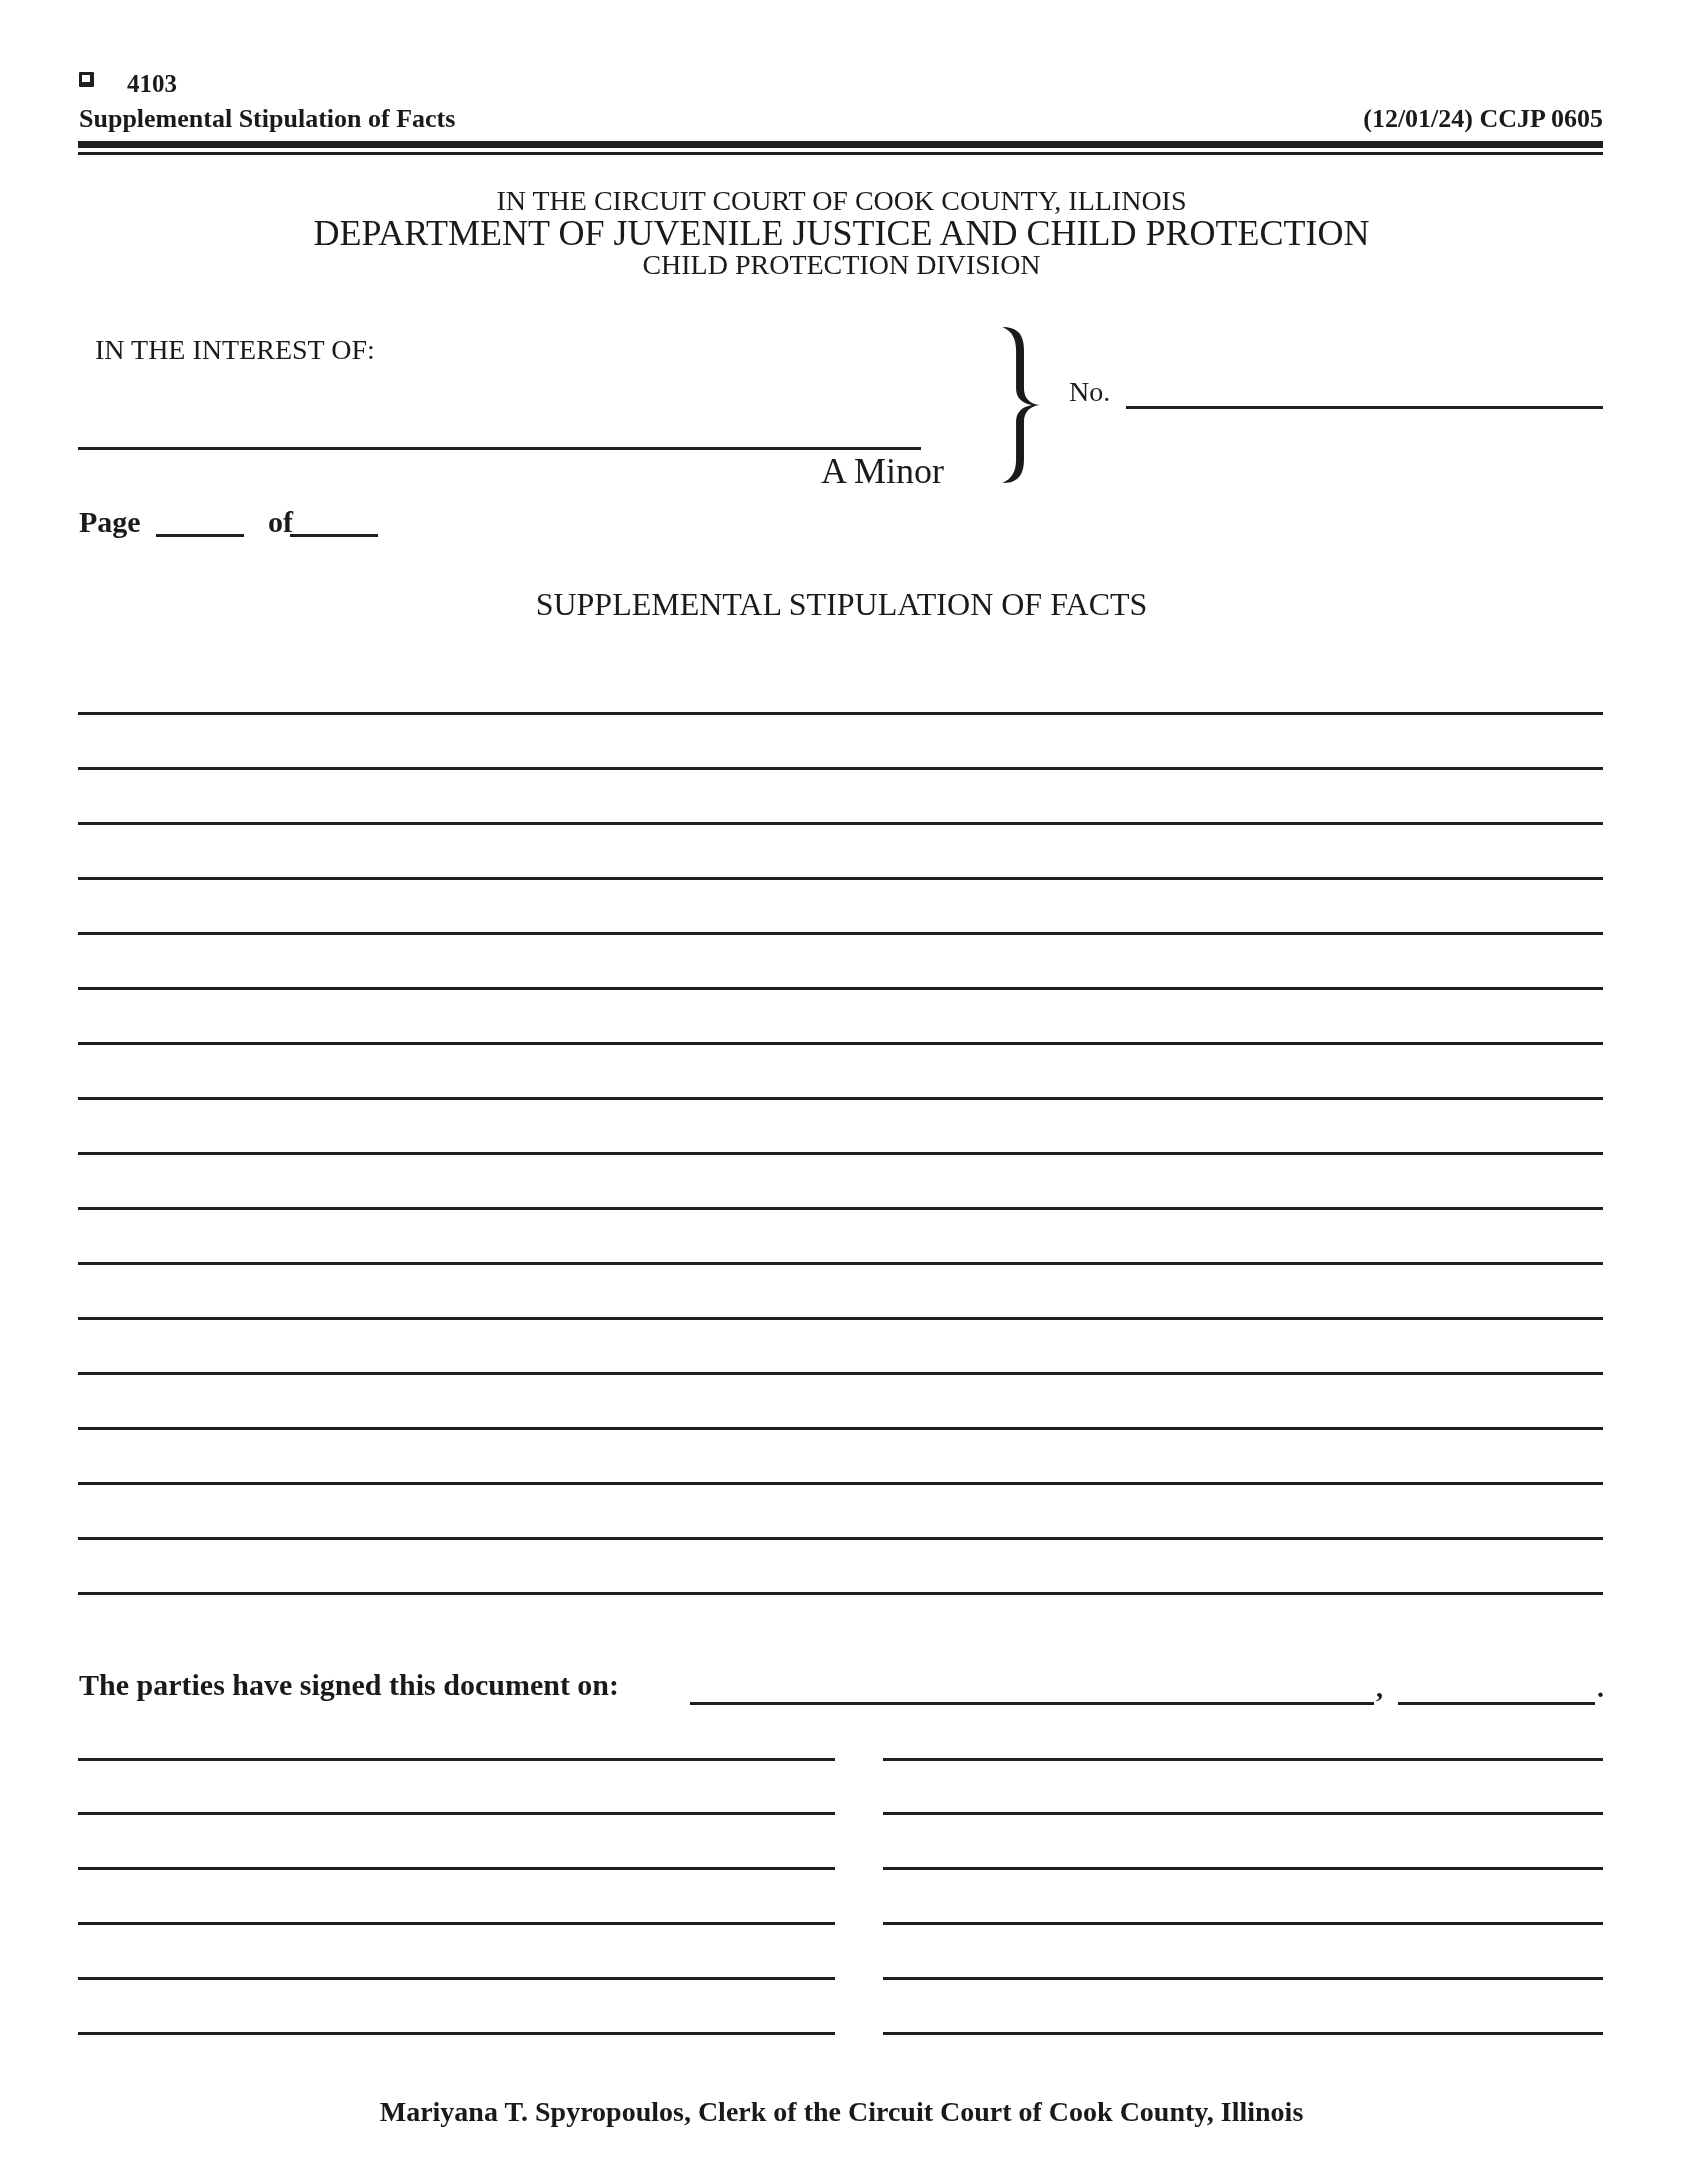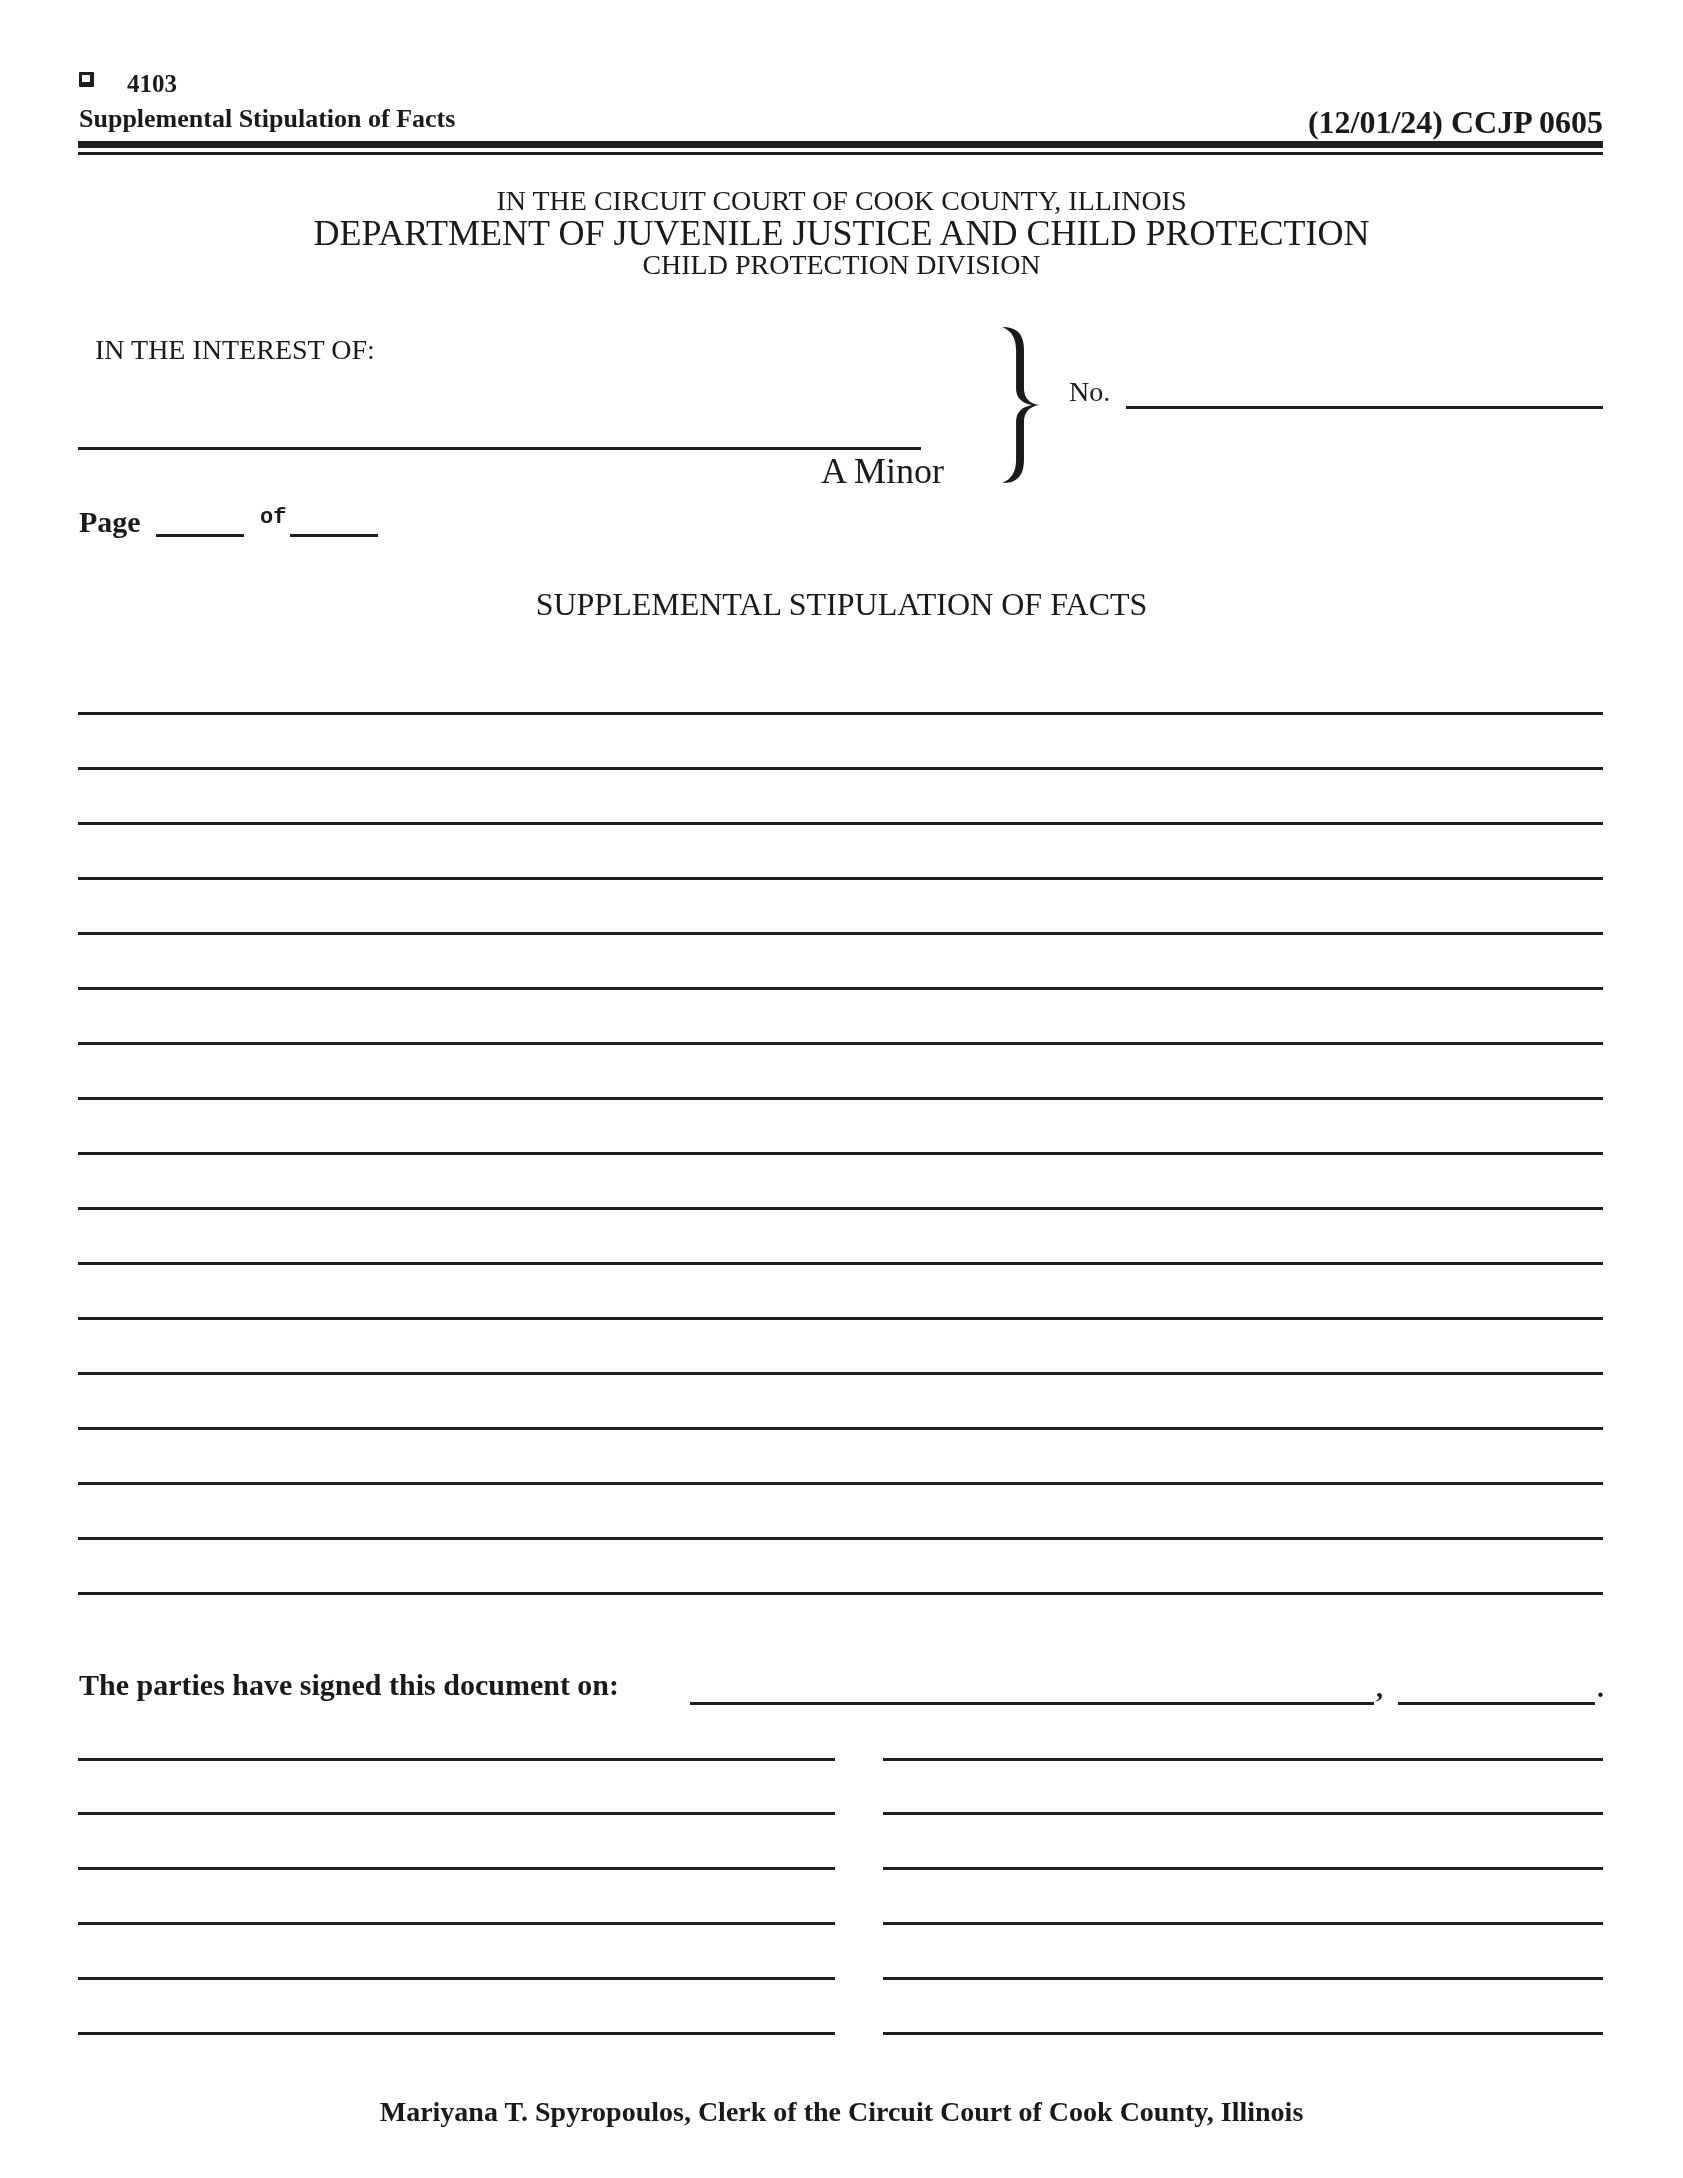--- a/index.html
+++ b/index.html
@@ -13,21 +13,21 @@
   .checkbox { position: absolute; width: 15px; height: 15px; border: 3px solid #1f1f1f;
               border-right-width: 4px; border-bottom-width: 5px; border-radius: 1px; box-sizing: border-box; }
   .input-line { position: absolute; height: 26px; border-bottom: 3px solid #1f1f1f; box-sizing: border-box; }
 </style>
 </head>
 <body>
 
 <div class="checkbox" style="left:79px; top:72px;"></div>
 <div class="txt bold" style="left:127px; top:71px; font-size:25px;">4103</div>
 <div class="txt bold" style="left:79px; top:106px; font-size:26px;">Supplemental Stipulation of Facts</div>
-<div class="txt bold" style="right:80px; top:106px; font-size:32px;">(12/01/24) CCJP 0605</div>
+<div class="txt bold" style="right:80px; top:106px; font-size:26px;">(12/01/24) CCJP 0605</div>
 <div class="rule" style="left:78px; width:1525px; top:141px; height:7px;"></div>
 <div class="rule" style="left:78px; width:1525px; top:152px; height:3px;"></div>
 
 <div class="txt center" style="top:178px; font-size:28px;margin-top:9px;">IN THE CIRCUIT COURT OF COOK COUNTY, ILLINOIS</div>
 <div class="txt center" style="top:215px; font-size:36px;">DEPARTMENT OF JUVENILE JUSTICE AND CHILD PROTECTION</div>
 <div class="txt center" style="top:251px; font-size:28px;">CHILD PROTECTION DIVISION</div>
 
 <div class="txt" style="left:79px; top:336px; font-size:28px;margin-left:16px;">IN THE INTEREST OF:</div>
 <div class="input-line" style="left:78px; width:843px; top:424px;">
   <span></span>
@@ -41,21 +41,21 @@
 
 <div class="txt" style="left:1069px; top:378px; font-size:28px;">No.</div>
 <div class="input-line" style="left:1126px; width:477px; top:383px;">
   <span></span>
 </div>
 
 <div class="txt bold" style="left:79px; top:507px; font-size:30px;">Page</div>
 <div class="input-line" style="left:156px; width:88px; top:511px;">
   <span></span>
 </div>
-<div class="txt bold" style="left:260px; top:507px; font-size:22px;font-family:Liberation Mono, monospace;">of</div>
+<div class="txt bold" style="left:268px; top:507px; font-size:30px;">of</div>
 <div class="input-line" style="left:290px; width:88px; top:511px;">
   <span></span>
 </div>
 
 <div class="txt center" style="top:588px; font-size:32px;">SUPPLEMENTAL STIPULATION OF FACTS</div>
 
 <div id="facts">
     <div class="input-line" style="left: 78px; width: 1525px; top: 689px;"><span></span></div>
     <div class="input-line" style="left: 78px; width: 1525px; top: 744px;"><span></span></div>
     <div class="input-line" style="left: 78px; width: 1525px; top: 799px;"><span></span></div>

